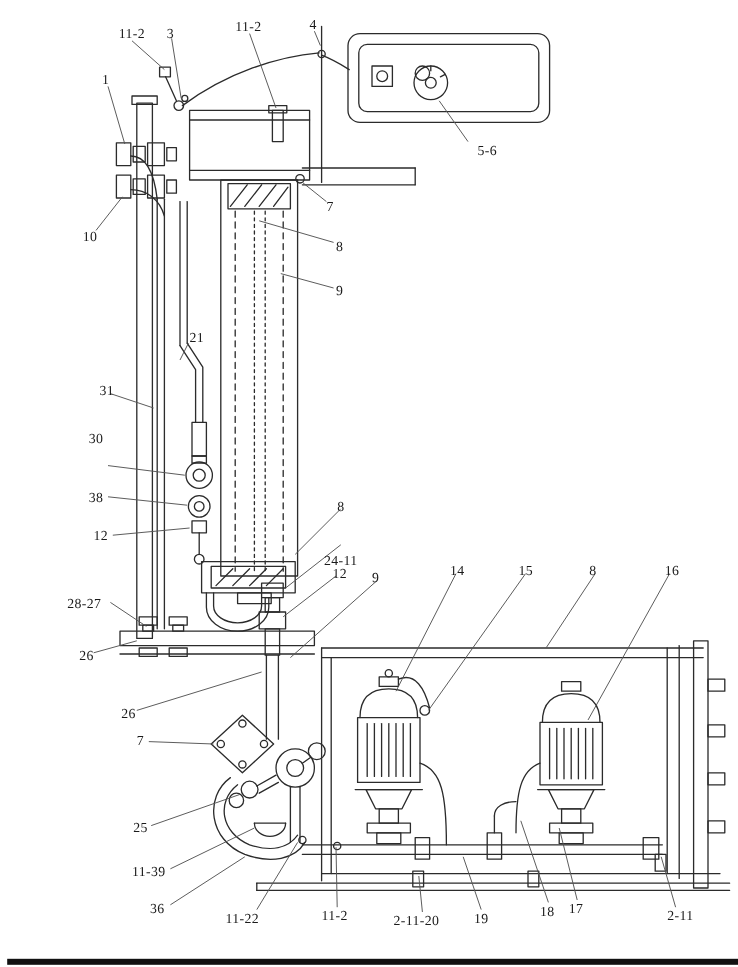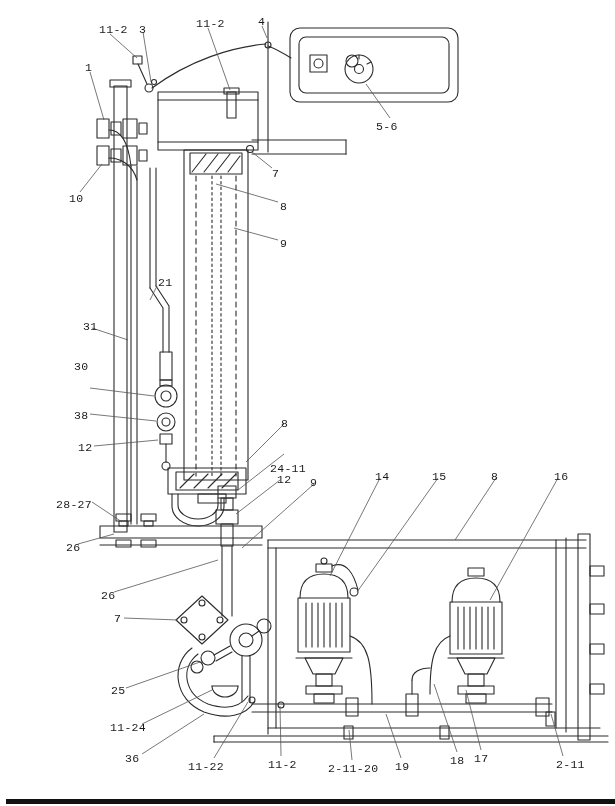--- a/index.html
+++ b/index.html
@@ -1,20 +1,20 @@
 <!DOCTYPE html>
 <html><head>
 <meta charset="utf-8">
 <style>
   html,body{margin:0;padding:0;background:#ffffff;}
   .stage{
     position:relative;
     width:615px;height:806px;
     background:#ffffff;
-    font-family:Liberation Mono, monospace;
+    font-family:Liberation Serif, serif;
     overflow:hidden;
   }
   .artwork{position:absolute;left:0;top:0;}
   .lbl{
     position:absolute;
     font-size:11.5px;
     color:#1a1a1a;
     letter-spacing:.3px;
     white-space:nowrap;
     background:rgba(255,255,255,.0);
@@ -283,21 +283,21 @@
       <line x1="481" y1="750" x2="466" y2="690"></line>
       <line x1="563" y1="756" x2="551" y2="714"></line>
     </g>
   </svg>
 
   <div class="lbl" style="left:99px;top:23px">11-2</div>
   <div class="lbl" style="left:139px;top:23px">3</div>
   <div class="lbl" style="left:196px;top:17px">11-2</div>
   <div class="lbl" style="left:258px;top:15px">4</div>
   <div class="lbl" style="left:85px;top:61px">1</div>
-  <div class="lbl" style="left:376px;top:120px">5-6</div>
+  <div class="lbl" style="left:398px;top:120px">5-6</div>
   <div class="lbl" style="left:69px;top:192px">10</div>
   <div class="lbl" style="left:272px;top:167px">7</div>
   <div class="lbl" style="left:280px;top:200px">8</div>
   <div class="lbl" style="left:280px;top:237px">9</div>
   <div class="lbl" style="left:158px;top:276px">21</div>
   <div class="lbl" style="left:83px;top:320px">31</div>
   <div class="lbl" style="left:74px;top:360px">30</div>
   <div class="lbl" style="left:74px;top:409px">38</div>
   <div class="lbl" style="left:78px;top:441px">12</div>
   <div class="lbl" style="left:281px;top:417px">8</div>
@@ -306,21 +306,21 @@
   <div class="lbl" style="left:310px;top:476px">9</div>
   <div class="lbl" style="left:375px;top:470px">14</div>
   <div class="lbl" style="left:432px;top:470px">15</div>
   <div class="lbl" style="left:491px;top:470px">8</div>
   <div class="lbl" style="left:554px;top:470px">16</div>
   <div class="lbl" style="left:56px;top:498px">28-27</div>
   <div class="lbl" style="left:66px;top:541px">26</div>
   <div class="lbl" style="left:101px;top:589px">26</div>
   <div class="lbl" style="left:114px;top:612px">7</div>
   <div class="lbl" style="left:111px;top:684px">25</div>
-  <div class="lbl" style="left:110px;top:721px">11-24</div>
+  <div class="lbl" style="left:110px;top:721px">11-39</div>
   <div class="lbl" style="left:125px;top:752px">36</div>
   <div class="lbl" style="left:188px;top:760px">11-22</div>
   <div class="lbl" style="left:268px;top:758px">11-2</div>
   <div class="lbl" style="left:328px;top:762px">2-11-20</div>
   <div class="lbl" style="left:395px;top:760px">19</div>
   <div class="lbl" style="left:450px;top:754px">18</div>
   <div class="lbl" style="left:474px;top:752px">17</div>
   <div class="lbl" style="left:556px;top:758px">2-11</div>
 
   <div class="bottom-rule"></div>

